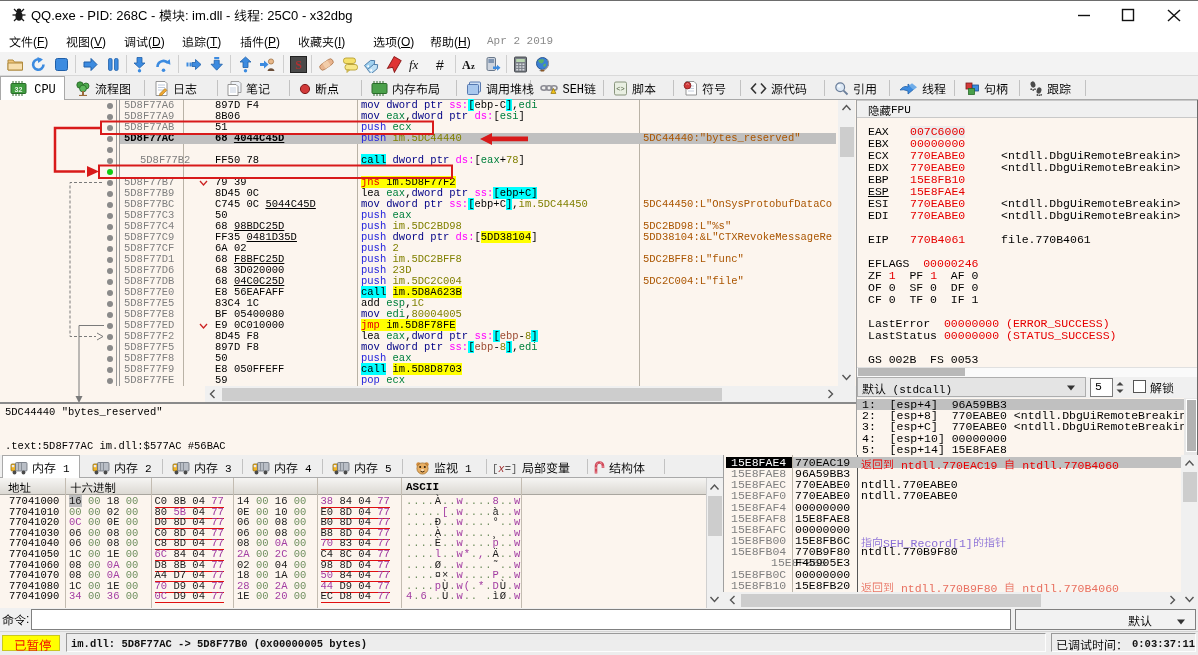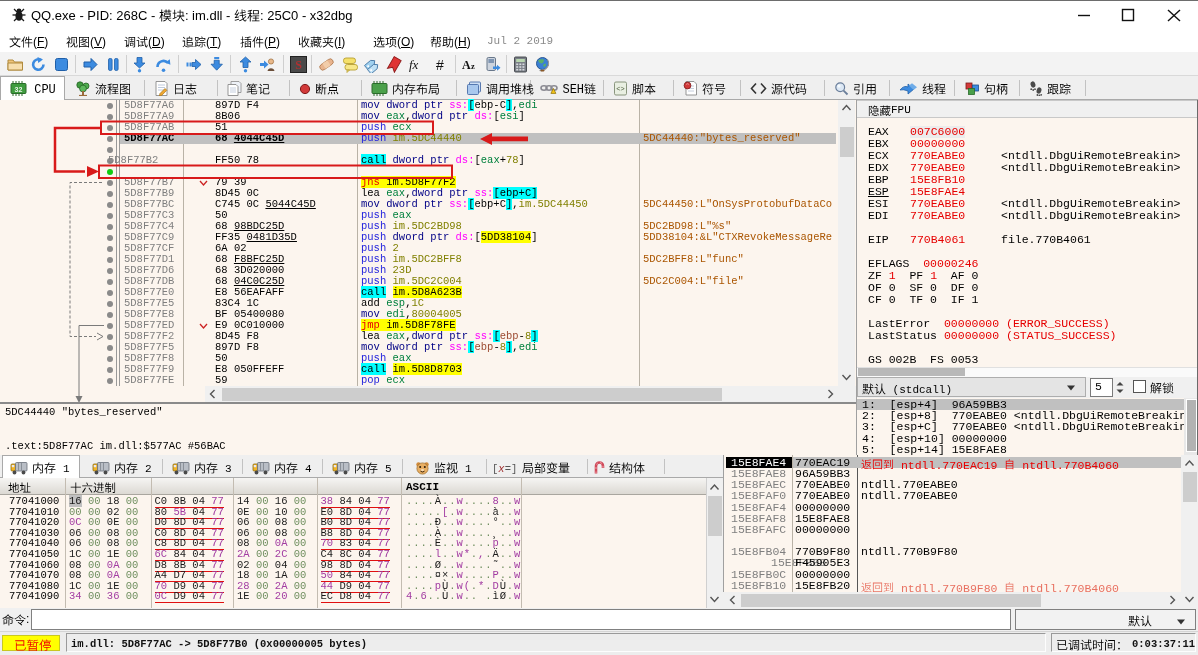--- a/index.html
+++ b/index.html
@@ -165,21 +165,21 @@
         <use href="#g15" x="24.0"></use>
       </svg><span class="tt">(<span style="text-decoration:underline">I</span>)</span></div>
     <div class="abs" style="left:373px;top:33px;height:15px;line-height:15px"><svg class="cj" style="vertical-align:-2.5px" width="24.0" height="15.0" viewBox="0 -12.5 24.0 15.0" fill="#000">
         <use href="#g16" x="0.0"></use>
         <use href="#g17" x="12.0"></use>
       </svg><span class="tt">(<span style="text-decoration:underline">O</span>)</span></div>
     <div class="abs" style="left:430px;top:33px;height:15px;line-height:15px"><svg class="cj" style="vertical-align:-2.5px" width="24.0" height="15.0" viewBox="0 -12.5 24.0 15.0" fill="#000">
         <use href="#g18" x="0.0"></use>
         <use href="#g19" x="12.0"></use>
       </svg><span class="tt">(<span style="text-decoration:underline">H</span>)</span></div>
-    <div class="abs mono" style="left:487px;top:35px;font-size:11px;color:#8a8a8a">Jul 2 2019</div>
+    <div class="abs mono" style="left:487px;top:35px;font-size:11px;color:#8a8a8a">Apr 2 2019</div>
     <div class="abs" style="left:0;top:52px;width:1198px;height:24px;background:#f3f3f3;border-bottom:1px solid #d9d9d9"></div>
     <svg class="abs" style="left:7px;top:56px" width="17" height="17" viewBox="0 0 17 17">
       <path d="M1 4 l5 0 1.5 2 8 0 0 8 -14.5 0 z" fill="#efc57b" stroke="#b08a3e" stroke-width="1"></path>
       <path d="M1 7 l14.5 0 0 7 -14.5 0 z" fill="#f7dfae" stroke="#b08a3e" stroke-width="1"></path>
     </svg>
     <svg class="abs" style="left:30px;top:56px" width="17" height="17" viewBox="0 0 17 17">
       <path d="M13.5 8.5 a5.2 5.2 0 1 1 -2.6 -4.5" fill="none" stroke="#3c8be0" stroke-width="2.6"></path>
       <path d="M7.5 1 l5.5 2.6 -4.8 3.4 z" fill="#3c8be0"></path>
     </svg>
     <svg class="abs" style="left:53px;top:56px" width="17" height="17" viewBox="0 0 17 17">
@@ -501,21 +501,21 @@
 <path d="M102 82.5 H70 V236.5 H96" stroke-dasharray="3 2"></path>
 <path d="M97 233 l6 3.5 -6 3.5" fill="none" stroke="#7a7a7a" stroke-width="1"></path>
 <path d="M104 225.5 H79 V301"></path>
 <path d="M75.5 296 l3.5 7 3.5 -7 z" fill="#7a7a7a" stroke="none"></path>
 </g>
     </svg>
     <div class="row mono dis" style="top:100px"><span class="a" style="left:124px;color:#7f7f7f">5D8F77A6</span><span class="a" style="left:215px;color:#000;">897D F4</span><span class="a" style="left:361px;color:#000"><span class="navy">mov</span> <span class="navy">dword ptr</span> <span class="mag">ss:</span><span class="ccc">[</span>ebp-C<span class="ccc">]</span>,<span class="grn">edi</span></span></div>
     <div class="row mono dis" style="top:111px"><span class="a" style="left:124px;color:#7f7f7f">5D8F77A9</span><span class="a" style="left:215px;color:#000;">8B06</span><span class="a" style="left:361px;color:#000"><span class="navy">mov</span> <span class="grn">eax</span>,<span class="navy">dword ptr</span> <span class="mag">ds:</span>[<span class="grn">esi</span>]</span></div>
     <div class="row mono dis" style="top:122px"><span class="a" style="left:124px;color:#7f7f7f">5D8F77AB</span><span class="a" style="left:215px;color:#000;">51</span><span class="a" style="left:361px;color:#000"><span class="blu">push</span> <span class="grn">ecx</span></span></div>
     <div class="row mono dis" style="top:133px"><span class="a" style="left:124px;color:#000;font-weight:bold">5D8F77AC</span><span class="a" style="left:215px;color:#000;font-weight:bold;">68 <span class="u">4044C45D</span></span><span class="a" style="left:361px;color:#000"><span class="blu">push</span> <span class="oli">im.5DC44440</span></span><span class="a cmt" style="left:643px;width:193px;overflow:hidden">5DC44440:"bytes_reserved"</span></div>
-    <div class="row mono dis" style="top:155px"><span class="a" style="left:108px;color:#7f7f7f">5D8F77B2</span><span class="a" style="left:215px;color:#000;">FF50 78</span><span class="a" style="left:361px;color:#000"><span class="ccc">call</span> <span class="navy">dword ptr</span> <span class="mag">ds:</span>[<span class="grn">eax</span>+<span class="oli">78</span>]</span></div>
+    <div class="row mono dis" style="top:155px"><span class="a" style="left:140px;color:#7f7f7f">5D8F77B2</span><span class="a" style="left:215px;color:#000;">FF50 78</span><span class="a" style="left:361px;color:#000"><span class="ccc">call</span> <span class="navy">dword ptr</span> <span class="mag">ds:</span>[<span class="grn">eax</span>+<span class="oli">78</span>]</span></div>
     <div class="row mono dis" style="top:177px"><span class="a" style="left:124px;color:#7f7f7f">5D8F77B7</span><span class="a" style="left:215px;color:#000;">79 39</span><span class="a" style="left:361px;color:#000"><span class="ycc"><span class="red">jns</span> im.5D8F77F2</span></span></div>
     <div class="row mono dis" style="top:188px"><span class="a" style="left:124px;color:#7f7f7f">5D8F77B9</span><span class="a" style="left:215px;color:#000;">8D45 0C</span><span class="a" style="left:361px;color:#000">lea <span class="grn">eax</span>,<span class="navy">dword ptr</span> <span class="mag">ss:</span><span class="ccc">[ebp+C]</span></span></div>
     <div class="row mono dis" style="top:199px"><span class="a" style="left:124px;color:#7f7f7f">5D8F77BC</span><span class="a" style="left:215px;color:#000;">C745 0C <span class="u">5044C45D</span></span><span class="a" style="left:361px;color:#000"><span class="navy">mov</span> <span class="navy">dword ptr</span> <span class="mag">ss:</span><span class="ccc">[</span>ebp+C<span class="ccc">]</span>,<span class="oli">im.5DC44450</span></span><span class="a cmt" style="left:643px;width:193px;overflow:hidden">5DC44450:L"OnSysProtobufDataCo</span></div>
     <div class="row mono dis" style="top:210px"><span class="a" style="left:124px;color:#7f7f7f">5D8F77C3</span><span class="a" style="left:215px;color:#000;">50</span><span class="a" style="left:361px;color:#000"><span class="blu">push</span> <span class="grn">eax</span></span></div>
     <div class="row mono dis" style="top:221px"><span class="a" style="left:124px;color:#7f7f7f">5D8F77C4</span><span class="a" style="left:215px;color:#000;">68 <span class="u">98BDC25D</span></span><span class="a" style="left:361px;color:#000"><span class="blu">push</span> <span class="oli">im.5DC2BD98</span></span><span class="a cmt" style="left:643px;width:193px;overflow:hidden">5DC2BD98:L"%s"</span></div>
     <div class="row mono dis" style="top:232px"><span class="a" style="left:124px;color:#7f7f7f">5D8F77C9</span><span class="a" style="left:215px;color:#000;">FF35 <span class="u">0481D35D</span></span><span class="a" style="left:361px;color:#000"><span class="blu">push</span> <span class="navy">dword ptr</span> <span class="mag">ds:</span>[<span class="ycc">5DD38104</span>]</span><span class="a cmt" style="left:643px;width:193px;overflow:hidden">5DD38104:&amp;L"CTXRevokeMessageRe</span></div>
     <div class="row mono dis" style="top:243px"><span class="a" style="left:124px;color:#7f7f7f">5D8F77CF</span><span class="a" style="left:215px;color:#000;">6A 02</span><span class="a" style="left:361px;color:#000"><span class="blu">push</span> <span class="oli">2</span></span></div>
     <div class="row mono dis" style="top:254px"><span class="a" style="left:124px;color:#7f7f7f">5D8F77D1</span><span class="a" style="left:215px;color:#000;">68 <span class="u">F8BFC25D</span></span><span class="a" style="left:361px;color:#000"><span class="blu">push</span> <span class="oli">im.5DC2BFF8</span></span><span class="a cmt" style="left:643px;width:193px;overflow:hidden">5DC2BFF8:L"func"</span></div>
     <div class="row mono dis" style="top:265px"><span class="a" style="left:124px;color:#7f7f7f">5D8F77D6</span><span class="a" style="left:215px;color:#000;">68 3D020000</span><span class="a" style="left:361px;color:#000"><span class="blu">push</span> <span class="oli">23D</span></span></div>
     <div class="row mono dis" style="top:276px"><span class="a" style="left:124px;color:#7f7f7f">5D8F77DB</span><span class="a" style="left:215px;color:#000;">68 <span class="u">04C0C25D</span></span><span class="a" style="left:361px;color:#000"><span class="blu">push</span> <span class="oli">im.5DC2C004</span></span><span class="a cmt" style="left:643px;width:193px;overflow:hidden">5DC2C004:L"file"</span></div>
@@ -764,20 +764,28 @@
           <use href="#g69" x="22.0"></use>
         </svg><span style="color:#e80000"> ntdll.770EAC19 </span><svg class="cj" style="vertical-align:-2.3px" width="11.0" height="13.8" viewBox="0 -11.4 11.0 13.8" fill="#e80000">
           <use href="#g70" x="0.0"></use>
         </svg><span style="color:#e80000"> ntdll.770B4060</span></span></div>
     <div class="row mono" style="top:468.15px;height:11.15px;line-height:11.15px;font-size:11.5px"><span class="a" style="left:731px;color:#7f7f7f">15E8FAE8</span><span class="a" style="left:795px;color:#000">96A59BB3</span></div>
     <div class="row mono" style="top:479.3px;height:11.15px;line-height:11.15px;font-size:11.5px"><span class="a" style="left:731px;color:#7f7f7f">15E8FAEC</span><span class="a" style="left:795px;color:#000">770EABE0</span><span class="a" style="left:861px;color:#000">ntdll.770EABE0</span></div>
     <div class="row mono" style="top:490.45px;height:11.15px;line-height:11.15px;font-size:11.5px"><span class="a" style="left:731px;color:#7f7f7f">15E8FAF0</span><span class="a" style="left:795px;color:#000">770EABE0</span><span class="a" style="left:861px;color:#000">ntdll.770EABE0</span></div>
     <div class="row mono" style="top:501.6px;height:11.15px;line-height:11.15px;font-size:11.5px"><span class="a" style="left:731px;color:#7f7f7f">15E8FAF4</span><span class="a" style="left:795px;color:#000">00000000</span></div>
     <div class="row mono" style="top:512.75px;height:11.15px;line-height:11.15px;font-size:11.5px"><span class="a" style="left:731px;color:#7f7f7f">15E8FAF8</span><span class="a" style="left:795px;color:#000">15E8FAE8</span></div>
     <div class="row mono" style="top:523.9px;height:11.15px;line-height:11.15px;font-size:11.5px"><span class="a" style="left:731px;color:#7f7f7f">15E8FAFC</span><span class="a" style="left:795px;color:#000">00000000</span></div>
+    <div class="row mono" style="top:535.05px;height:11.15px;line-height:11.15px;font-size:11.5px"><span class="a" style="left:731px;color:#7f7f7f">15E8FB00</span><span class="a" style="left:795px;color:#000">15E8FB6C</span><span class="a" style="left:861px"><svg class="cj" style="vertical-align:-2.3px" width="22.0" height="13.8" viewBox="0 -11.4 22.0 13.8" fill="#8a6fd6">
+          <use href="#g71" x="0.0"></use>
+          <use href="#g72" x="11.0"></use>
+        </svg><span style="color:#8a6fd6">SEH_Record[1]</span><svg class="cj" style="vertical-align:-2.3px" width="33.0" height="13.8" viewBox="0 -11.4 33.0 13.8" fill="#8a6fd6">
+          <use href="#g73" x="0.0"></use>
+          <use href="#g71" x="11.0"></use>
+          <use href="#g74" x="22.0"></use>
+        </svg></span></div>
     <div class="row mono" style="top:546.2px;height:11.15px;line-height:11.15px;font-size:11.5px"><span class="a" style="left:731px;color:#7f7f7f">15E8FB04</span><span class="a" style="left:795px;color:#000">770B9F80</span><span class="a" style="left:861px;color:#000">ntdll.770B9F80</span></div>
     <div class="row mono" style="top:557.35px;height:11.15px;line-height:11.15px;font-size:11.5px"><span class="a" style="left:771px;color:#7f7f7f">15E8FB08</span><span class="a" style="left:795px;color:#000">F45905E3</span></div>
     <div class="row mono" style="top:568.5px;height:11.15px;line-height:11.15px;font-size:11.5px"><span class="a" style="left:731px;color:#7f7f7f">15E8FB0C</span><span class="a" style="left:795px;color:#000">00000000</span></div>
     <div class="row mono" style="top:579.65px;height:11.15px;line-height:11.15px;font-size:11.5px"><span class="a" style="left:731px;color:#7f7f7f">15E8FB10</span><span class="a" style="left:795px;color:#000">15E8FB20</span><span class="a" style="left:861px"><svg class="cj" style="vertical-align:-2.3px" width="33.0" height="13.8" viewBox="0 -11.4 33.0 13.8" fill="#e87060">
           <use href="#g67" x="0.0"></use>
           <use href="#g68" x="11.0"></use>
           <use href="#g69" x="22.0"></use>
         </svg><span style="color:#e87060"> ntdll.770B9F80 </span><svg class="cj" style="vertical-align:-2.3px" width="11.0" height="13.8" viewBox="0 -11.4 11.0 13.8" fill="#e87060">
           <use href="#g70" x="0.0"></use>
         </svg><span style="color:#e87060"> ntdll.770B4060</span></span></div>

